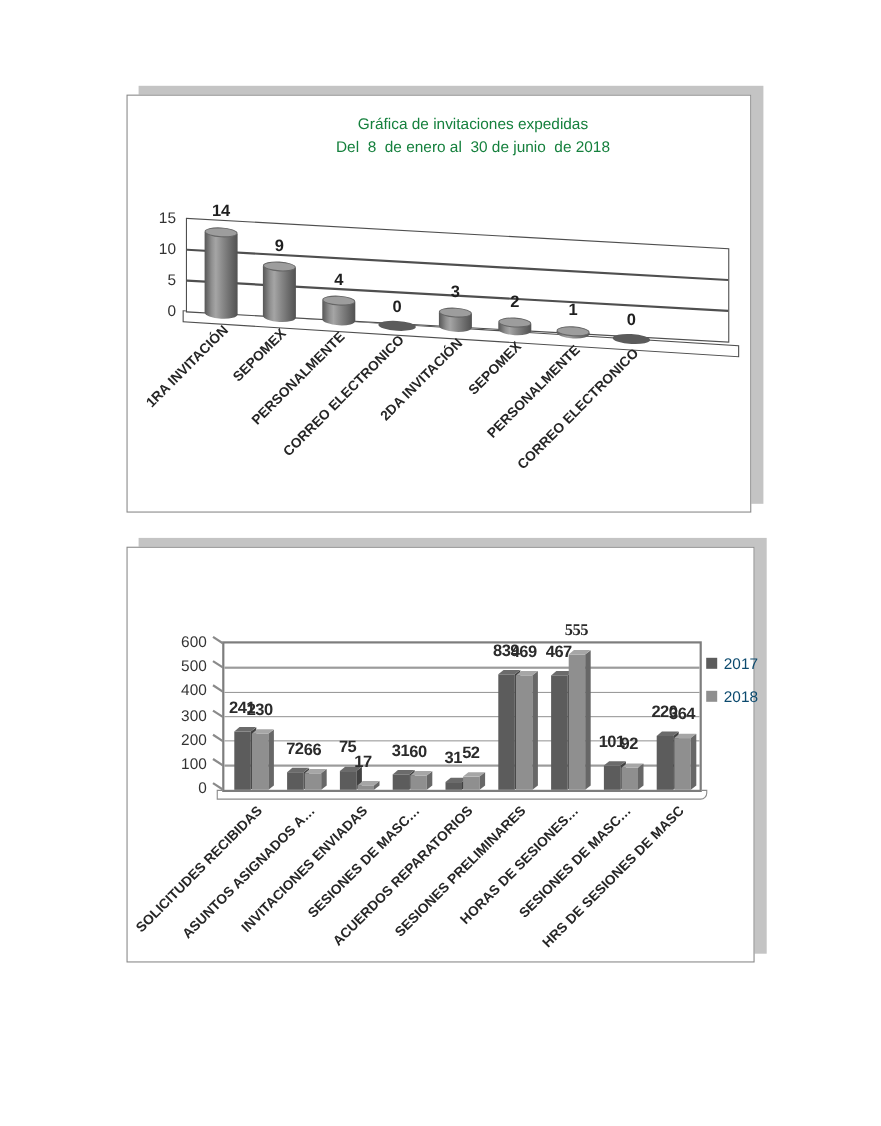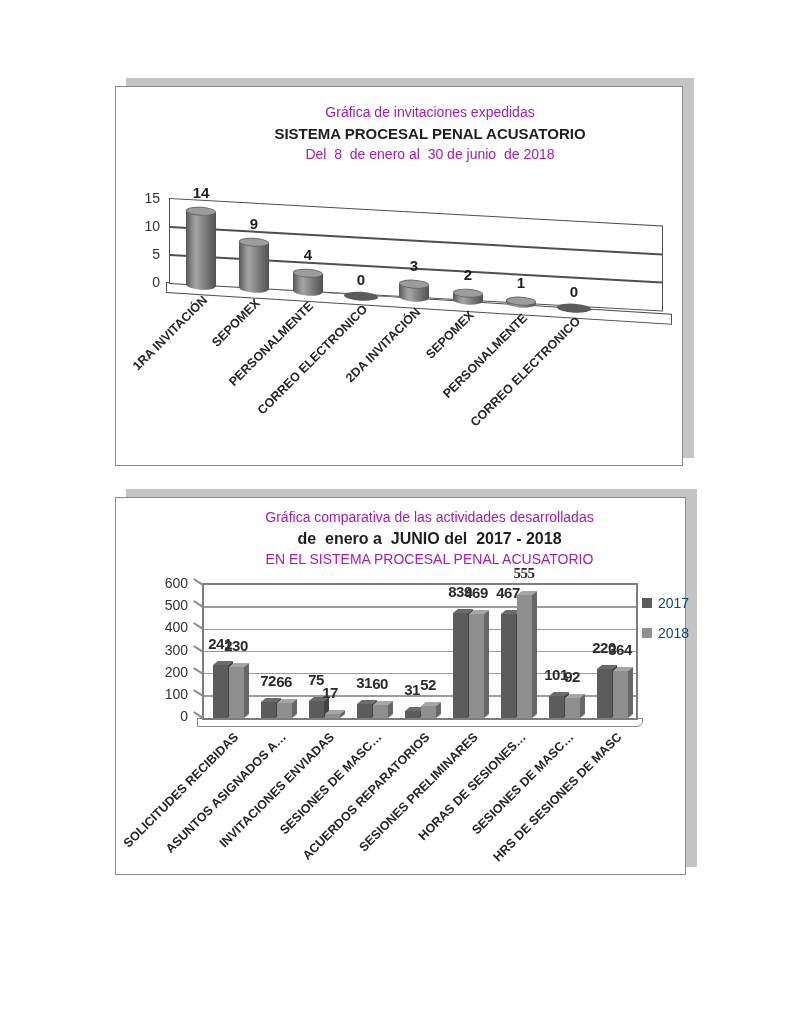--- a/index.html
+++ b/index.html
@@ -6,21 +6,21 @@
   .page{position:relative;width:801px;height:1024px;background:#ffffff;overflow:hidden;
         font-family:"Liberation Sans", sans-serif;color:#262626;}
   .panel{position:absolute;background:#ffffff;border:1px solid #8a8a8a;
          box-shadow:11px -8px 0 0 #c4c4c4;}
   .panel1{left:115px;top:86px;width:566px;height:378px;}
   .panel2{left:115px;top:497px;width:569px;height:376px;}
   .hdr{position:absolute;left:0;right:0;text-align:center;}
   .hdr div{white-space:pre;line-height:21px;}
   .hdr1{top:15px;padding-left:62px;}
   .hdr2{top:9px;padding-left:58px;}
-  .t-reg{font-size:14px;color:#a21caf;}
+  .t-reg{font-size:14px;color:#15803d;}
   .t-bold{font-size:15px;font-weight:bold;color:#1f1f1f;}
   .t-bold2{font-size:16px;font-weight:bold;color:#1f1f1f;}
   .canvas{position:absolute;left:0;top:0;right:0;bottom:0;}
   
   .c1-wall{position:absolute;left:53px;top:111px;width:492px;height:84px;
            border:1.5px solid #4f4f4f;background:#ffffff;
            transform:skewY(3.2deg);transform-origin:0 0;}
   .c1-floor{position:absolute;left:50px;top:195px;width:504px;height:9px;
             border:1.5px solid #4f4f4f;background:#ffffff;
             transform:skewY(3.6deg);transform-origin:0 0;}
@@ -56,21 +56,20 @@
   .legend-lb{font-size:14px;color:#0c4a6e;}
 </style>
 </head>
 <body>
 
 <div class="page">
 
   <section class="panel panel1">
     <header class="hdr hdr1">
       <div class="t-reg">Gráfica de invitaciones expedidas</div>
-      <div class="t-bold">SISTEMA PROCESAL PENAL ACUSATORIO</div>
       <div class="t-reg">Del  8  de enero al  30 de junio  de 2018</div>
     </header>
     <div class="canvas" id="c1">
         <div class="ylab" style="left: 12px; width: 32px; top: 103px;">15</div>
         <div class="ylab" style="left: 12px; width: 32px; top: 131px;">10</div>
         <div class="ylab" style="left: 12px; width: 32px; top: 159px;">5</div>
         <div class="ylab" style="left: 12px; width: 32px; top: 187px;">0</div>
         <div class="c1-floor"></div>
         <div class="c1-wall">
           <div class="gridline1" style="top: 55.25px;"></div>
@@ -125,25 +124,20 @@
         <div class="rwrap" style="left: 403.8px; top: 223.61px;">
           <span class="rspan">PERSONALMENTE</span>
         </div>
         <div class="rwrap" style="left: 457.1px; top: 226.589px;">
           <span class="rspan">CORREO ELECTRONICO</span>
         </div>
       </div>
   </section>
 
   <section class="panel panel2">
-    <header class="hdr hdr2">
-      <div class="t-reg">Gráfica comparativa de las actividades desarrolladas</div>
-      <div class="t-bold2">de  enero a  JUNIO del  2017 - 2018</div>
-      <div class="t-reg">EN EL SISTEMA PROCESAL PENAL ACUSATORIO</div>
-    </header>
     <div class="canvas" id="c2">
         <div class="ylab" style="left: 28px; width: 44px; top: 210px;">0</div>
         <div class="ylab" style="left: 28px; width: 44px; top: 187.833px;">100</div>
         <div class="ylab" style="left: 28px; width: 44px; top: 165.667px;">200</div>
         <div class="ylab" style="left: 28px; width: 44px; top: 143.5px;">300</div>
         <div class="ylab" style="left: 28px; width: 44px; top: 121.333px;">400</div>
         <div class="ylab" style="left: 28px; width: 44px; top: 99.1667px;">500</div>
         <div class="ylab" style="left: 28px; width: 44px; top: 77px;">600</div>
         <div class="c2-floor"></div>
         <div class="c2-plot">

